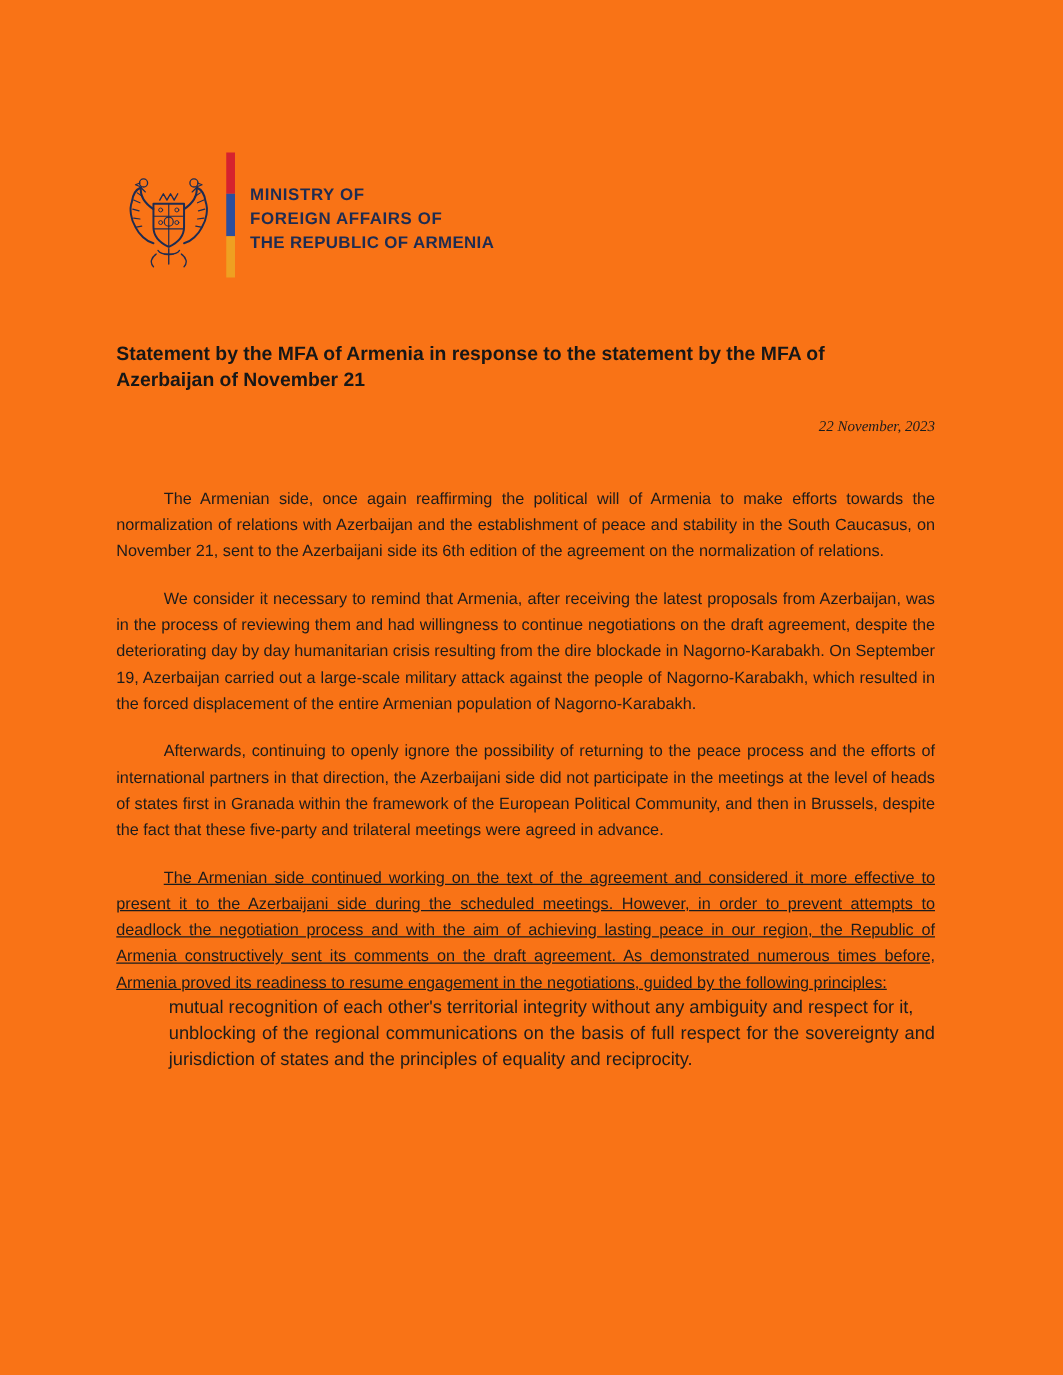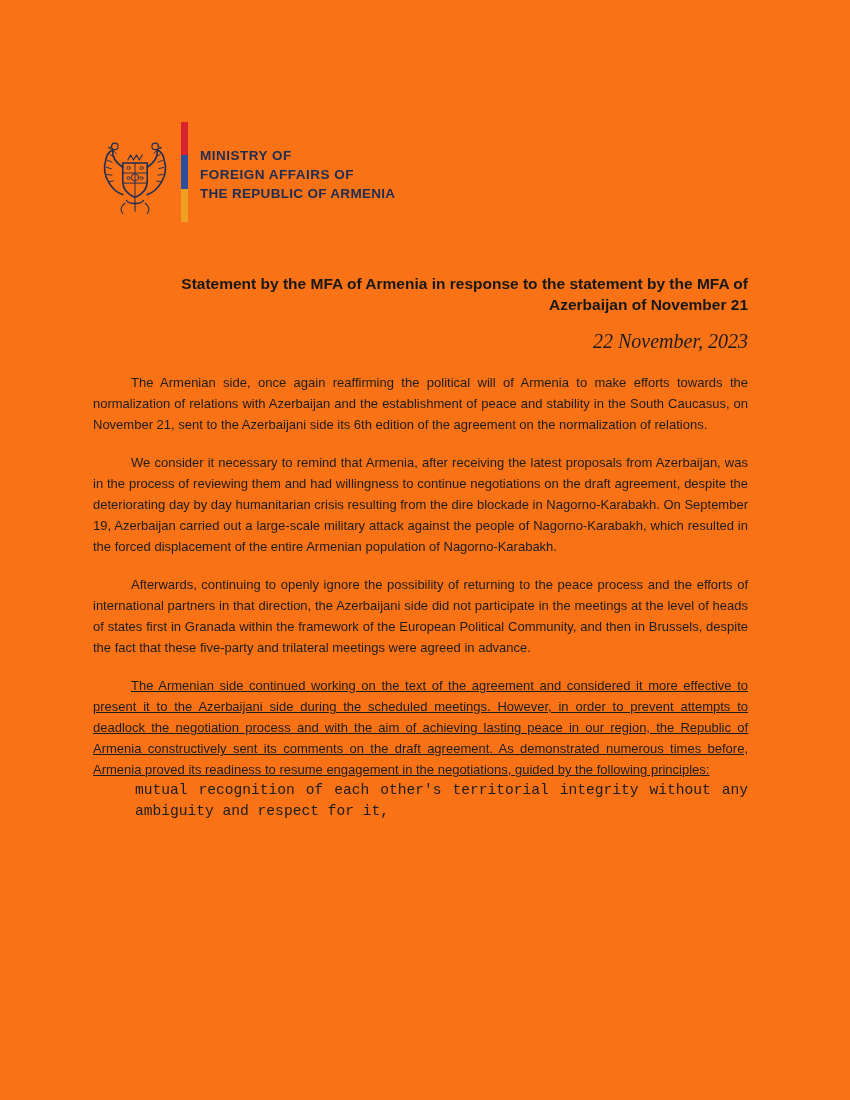--- a/index.html
+++ b/index.html
@@ -39,47 +39,46 @@
   }
   .org-line.bold { font-weight: 800; letter-spacing: 0.3px; }
 
   
   .content {
     position: absolute; left: 93px; top: 273px;
     width: 655px;
     color: #1c1c1c;
   }
   .doc-title {
-    text-align: right;
+    text-align: left;
     font-weight: 700;
     font-size: 15.5px; line-height: 21px;
     color: #171717;
     margin-bottom: 16px;
   }
   .doc-title .t-line { display: block; }
   .doc-date {
     text-align: right;
     font-style: italic;
     font-family: "Liberation Serif", serif;
-    font-size: 20px; line-height: 21px;
+    font-size: 12px; line-height: 21px;
     color: #1c1c1c;
-    margin-bottom: 20px;
+    margin-bottom: 36px;
   }
   .para {
     text-align: justify;
     font-size: 13px; line-height: 21px;
     text-indent: 38px;
     margin-bottom: 17px;
     color: #1c1c1c;
   }
   .para.no-gap { margin-bottom: 0; text-decoration: underline; }
   .principles {
     list-style: none;
     padding-left: 42px;
-    font-family: Liberation Mono, monospace;
   }
   .principles li {
     text-align: justify;
     font-size: 14.6px; line-height: 21px;
     color: #1c1c1c;
   }
 </style>
 </head>
 <body>
 
@@ -137,16 +136,17 @@
 
     <div class="doc-date">22 November, 2023</div>
 
     <p class="para">The Armenian side, once again reaffirming the political will of Armenia to make efforts towards the normalization of relations with Azerbaijan and the establishment of peace and stability in the South Caucasus, on November 21, sent to the Azerbaijani side its 6th edition of the agreement on the normalization of relations.</p>
     <p class="para">We consider it necessary to remind that Armenia, after receiving the latest proposals from Azerbaijan, was in the process of reviewing them and had willingness to continue negotiations on the draft agreement, despite the deteriorating day by day humanitarian crisis resulting from the dire blockade in Nagorno-Karabakh. On September 19, Azerbaijan carried out a large-scale military attack against the people of Nagorno-Karabakh, which resulted in the forced displacement of the entire Armenian population of Nagorno-Karabakh.</p>
     <p class="para">Afterwards, continuing to openly ignore the possibility of returning to the peace process and the efforts of international partners in that direction, the Azerbaijani side did not participate in the meetings at the level of heads of states first in Granada within the framework of the European Political Community, and then in Brussels, despite the fact that these five-party and trilateral meetings were agreed in advance.</p>
     <p class="para no-gap">The Armenian side continued working on the text of the agreement and considered it more effective to present it to the Azerbaijani side during the scheduled meetings. However, in order to prevent attempts to deadlock the negotiation process and with the aim of achieving lasting peace in our region, the Republic of Armenia constructively sent its comments on the draft agreement. As demonstrated numerous times before, Armenia proved its readiness to resume engagement in the negotiations, guided by the following principles:</p>
 
     <ul class="principles">
       <li>mutual recognition of each other's territorial integrity without any ambiguity and respect for it,</li>
+      <li>unblocking of the regional communications on the basis of full respect for the sovereignty and jurisdiction of states and the principles of equality and reciprocity.</li>
     </ul>
 
   </div>
 </div>
 
 </body></html>

